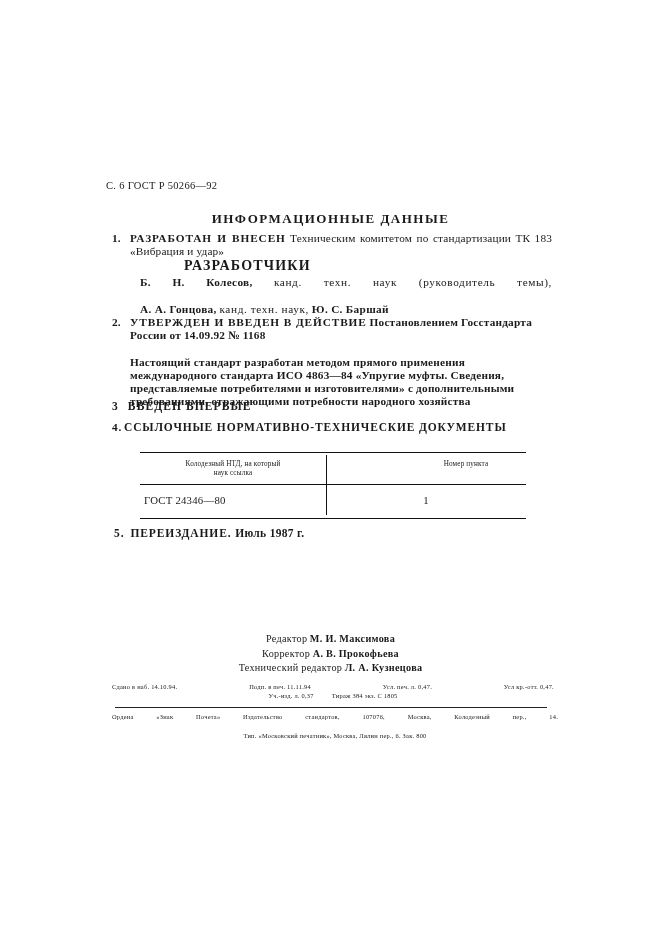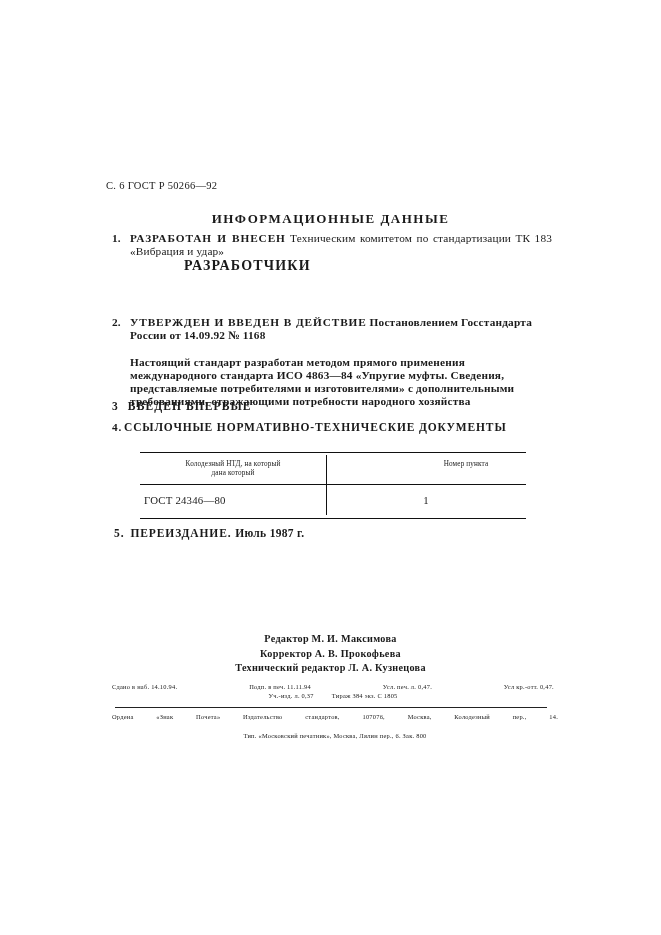--- a/index.html
+++ b/index.html
@@ -187,21 +187,21 @@
   
   .credits {
     position: absolute;
     left: 0;
     top: 632px;
     width: 661px;
     text-align: center;
     font-size: 10.2px;
     line-height: 14.6px;
   }
-  .credits .role { font-weight: bold; letter-spacing: 0.3px; }
+  .credits .role { font-weight: normal; letter-spacing: 0.3px; }
   .credits .person { font-weight: bold; letter-spacing: 0.3px; }
 
   
   .imprint {
     position: absolute;
     left: 112px;
     top: 683px;
     width: 442px;
     font-size: 6.4px;
     line-height: 8.6px;
@@ -255,20 +255,31 @@
   <div class="block b1">
     <span class="num">1.</span>
     <div class="body">
       <span class="lead">РАЗРАБОТАН И ВНЕСЕН</span>
       <span class="reg">Техническим комитетом по стандартизации ТК 183 «Вибрация и удар»</span>
     </div>
   </div>
 
   <div class="devs-head">РАЗРАБОТЧИКИ</div>
 
+  <div class="devs">
+    <span class="line1">
+      <span class="bold">Б. Н. Колесов,</span>
+      <span class="thin">канд. техн. наук (руководитель темы),</span>
+    </span>
+    <span>
+      <span class="bold">А. А. Гонцова,</span>
+      <span class="thin">канд. техн. наук,</span>
+      <span class="bold">Ю. С. Баршай</span>
+    </span>
+  </div>
 
   <div class="block b2">
     <span class="num">2.</span>
     <div class="body">
       <span class="just">
         <span class="lead">УТВЕРЖДЕН И ВВЕДЕН В ДЕЙСТВИЕ</span>
         <span class="semi">Постановлением Госстандарта России от 14.09.92 № 1168</span>
       </span>
       <span class="just semi">Настоящий стандарт разработан методом прямого применения международного стандарта ИСО 4863—84 «Упругие муфты. Сведения, представляемые потребителями и изготовителями» с дополнительными требованиями, отражающими потребности народного хозяйства</span>
     </div>
@@ -281,21 +292,21 @@
   <div class="b4">
     <span class="num">4.</span>
     <div class="body">ССЫЛОЧНЫЕ НОРМАТИВНО-ТЕХНИЧЕСКИЕ ДОКУМЕНТЫ</div>
   </div>
 
   <div class="ntd-table">
     <div class="thead rule-top">
       <div class="vdiv"></div>
       <div class="th th-left">
         <span>Колодезный НТД, на который</span><br>
-        <span>дана который</span>
+        <span>наук ссылка</span>
       </div>
       <div class="th th-right">Номер пункта</div>
     </div>
     <div class="tbody rule-mid">
       <div class="vdiv"></div>
       <div class="td td-left">ГОСТ 24346—80</div>
       <div class="td td-right">1</div>
     </div>
     <div class="rule-bottom"></div>
   </div>

